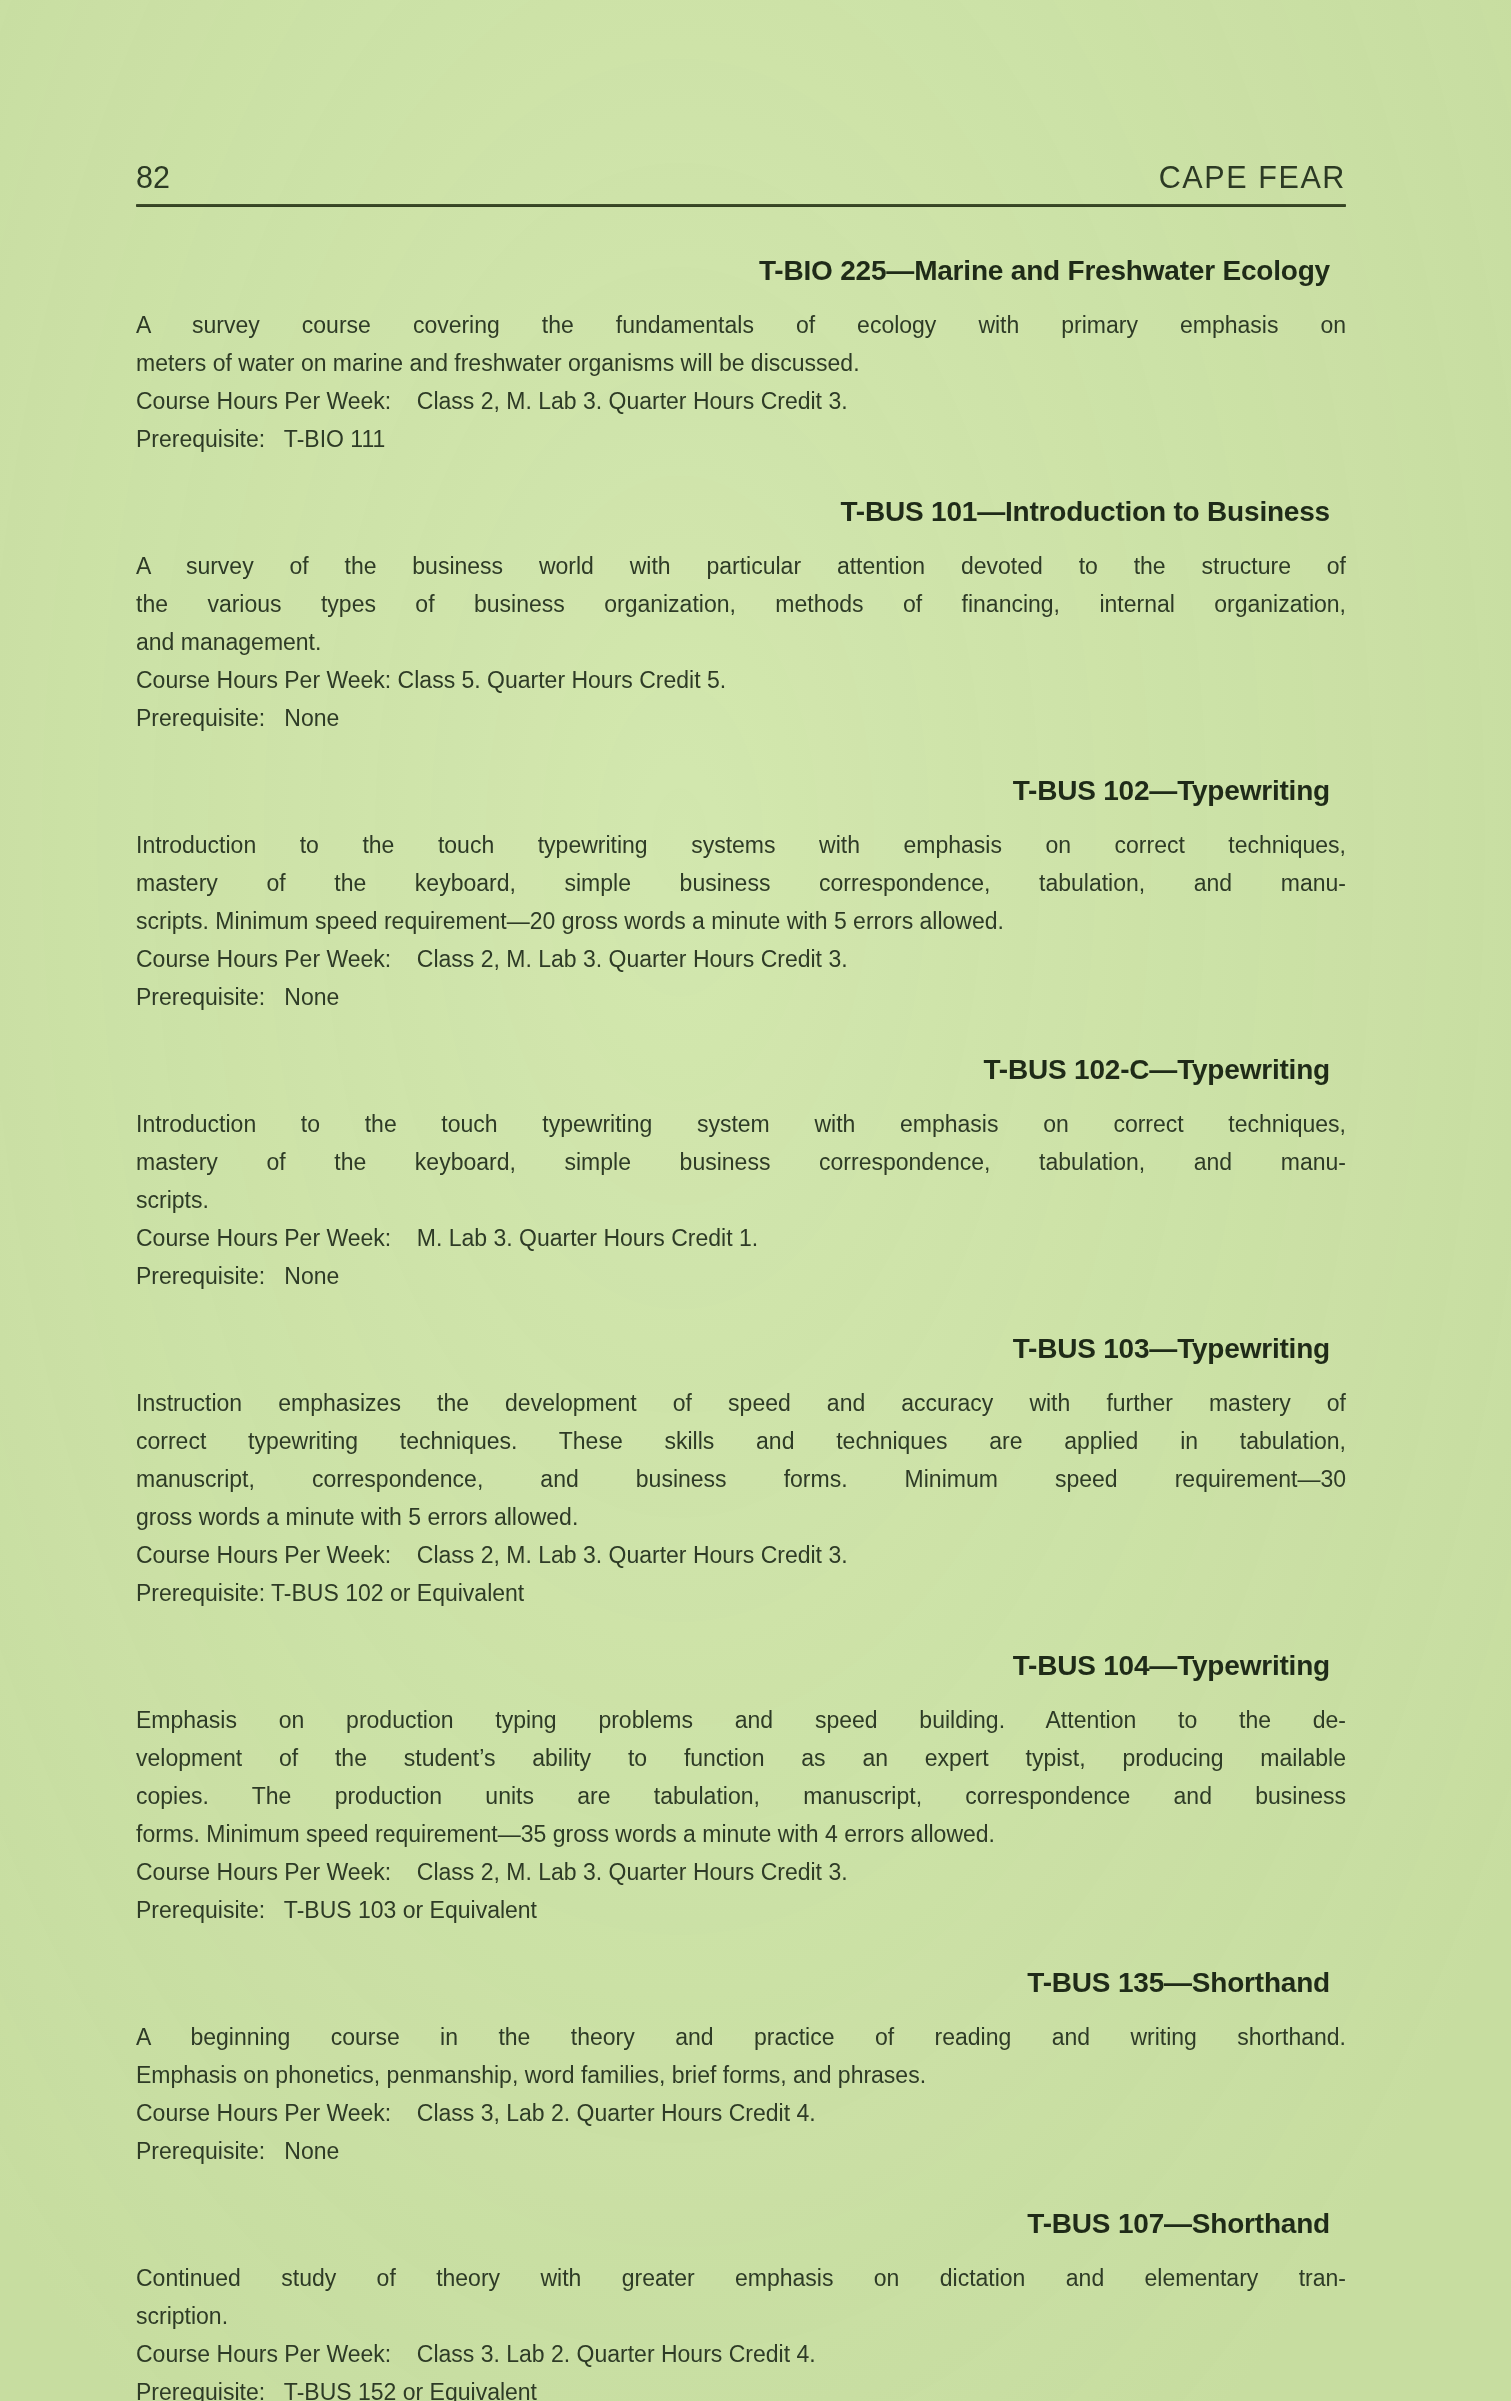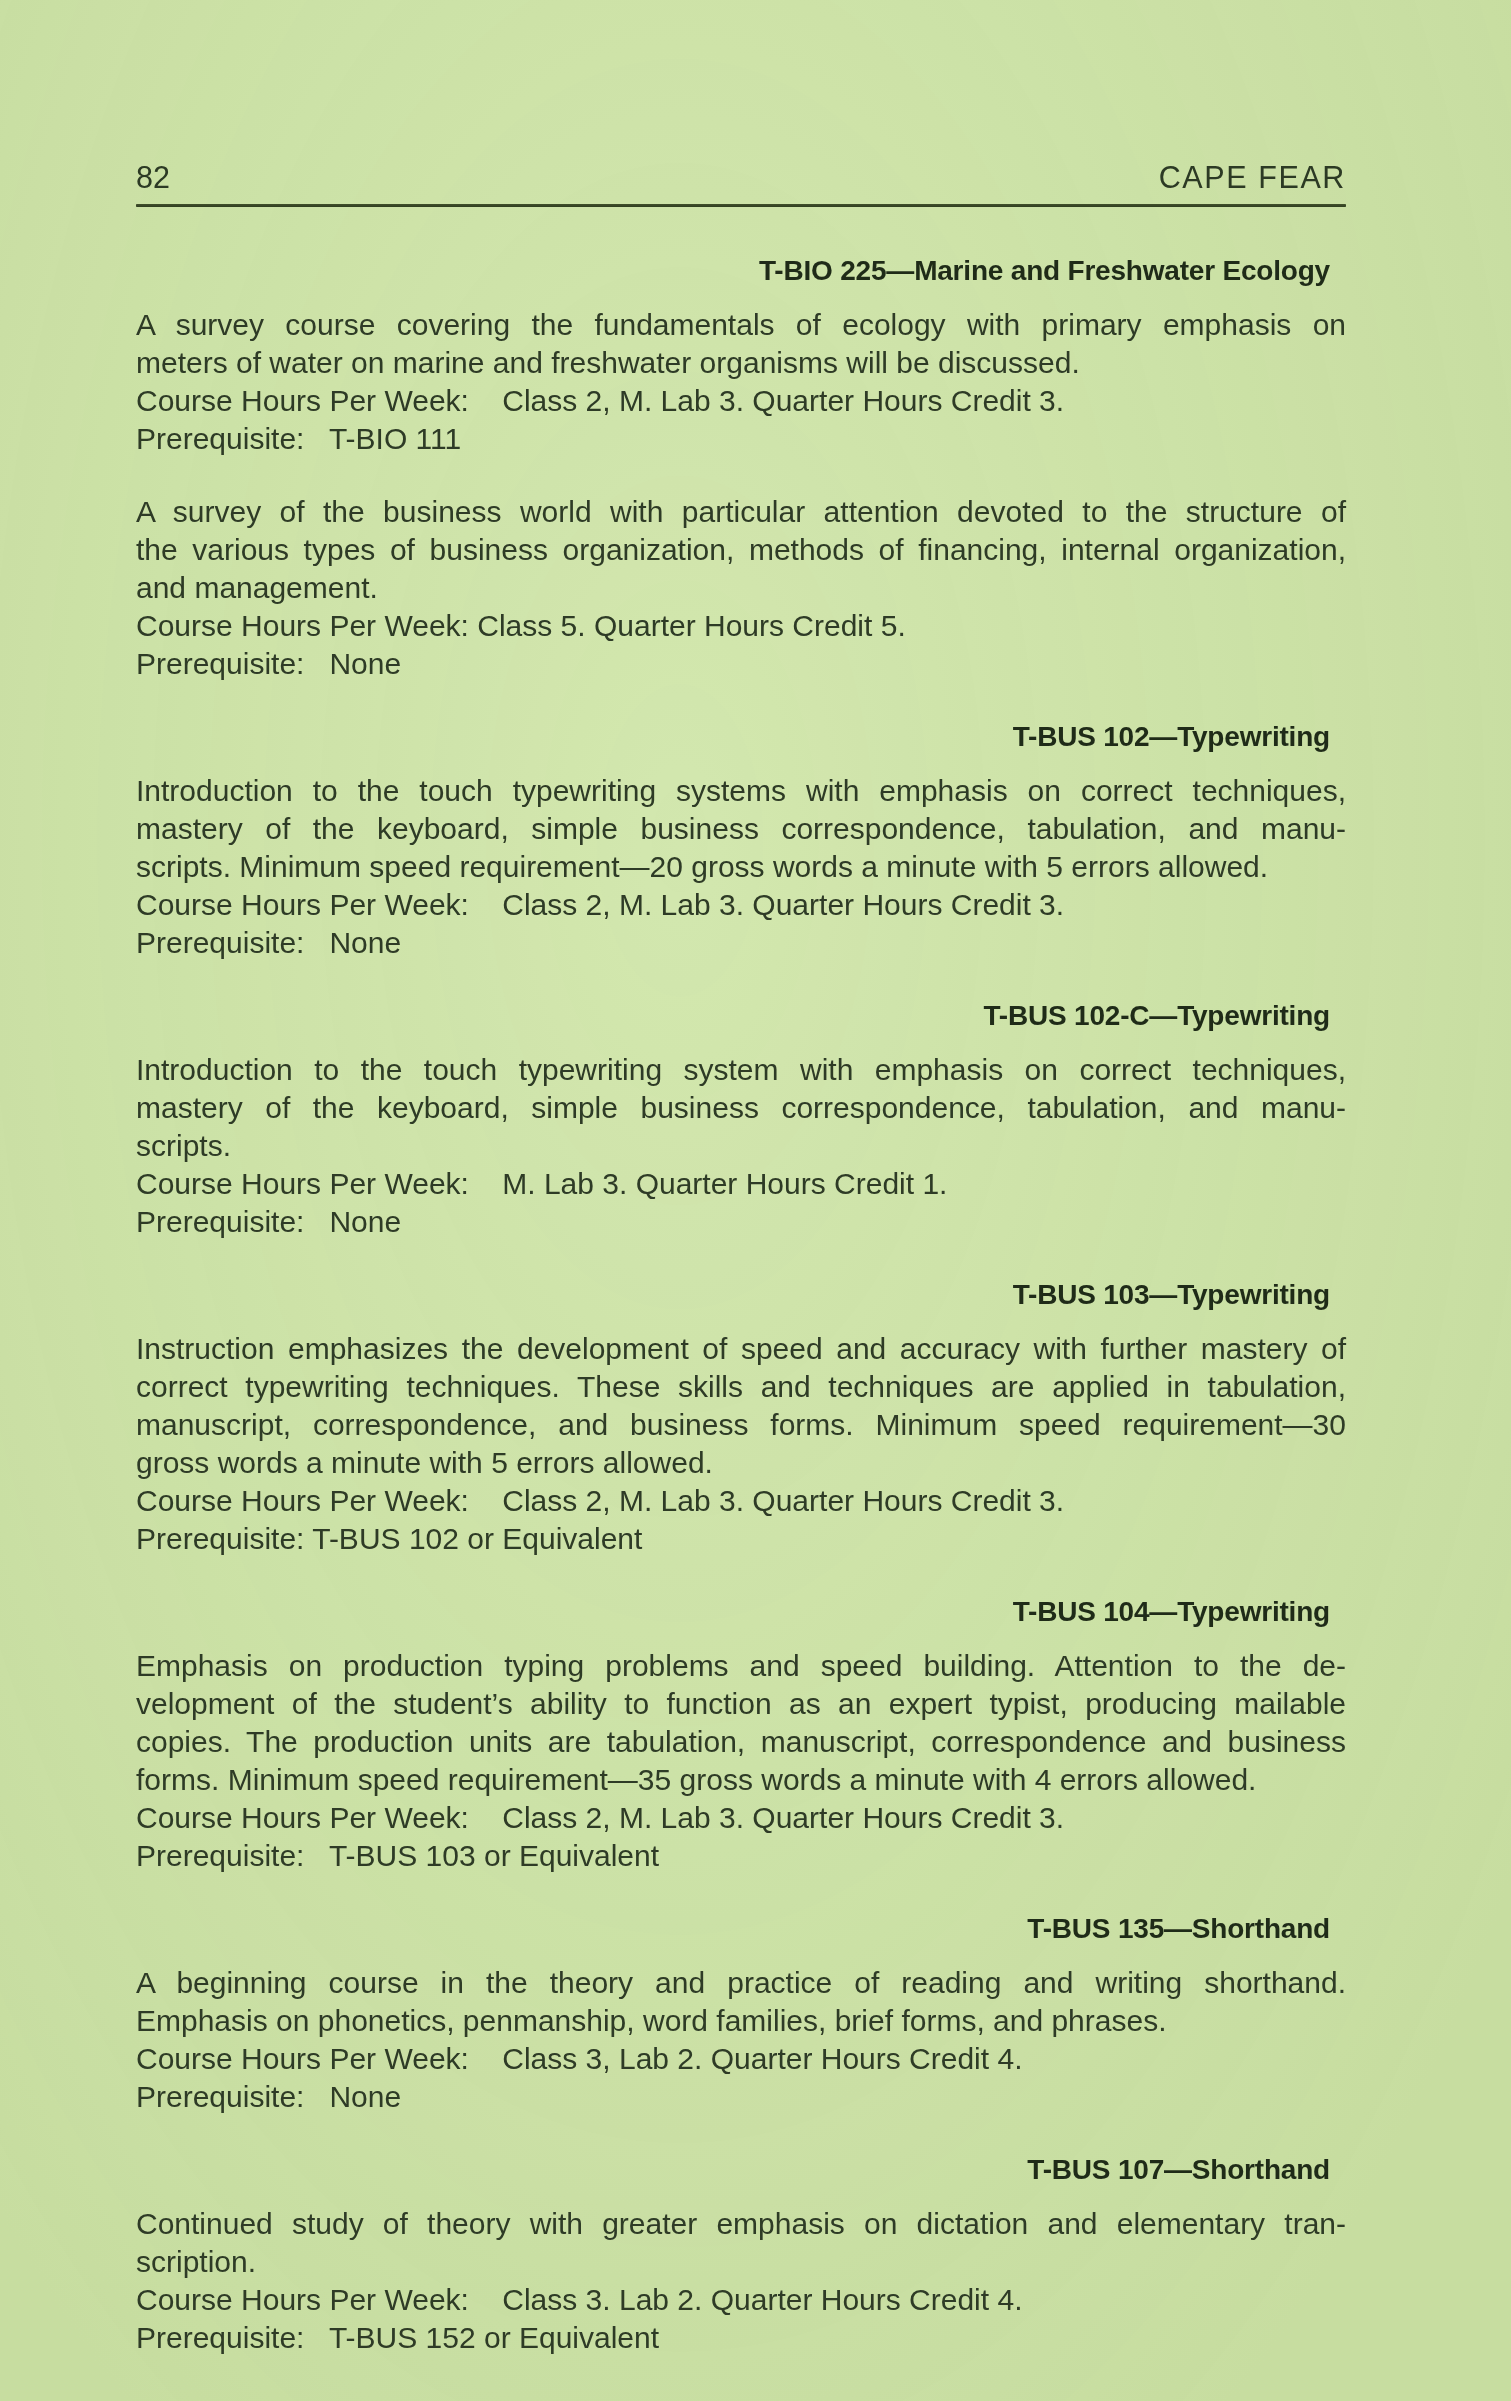--- a/index.html
+++ b/index.html
@@ -44,21 +44,21 @@
   .course-title {
     margin: 16px;
     font-size: 28px;
     line-height: 38px;
     font-weight: 700;
     letter-spacing: -0.2px;
     color: #1f2b18;
     text-align: right;
   }
   .line {
-    font-size: 30px;
+    font-size: 23px;
     line-height: 38px;
     color: #2e3b26;
   }
   .line.just {
     text-align: justify;
     text-align-last: justify;
   }
   .line.pre {
     white-space: pre-wrap;
   }
@@ -76,20 +76,21 @@
 
   <div class="section first">
     <h2 class="course-title">T-BIO 225—Marine and Freshwater Ecology</h2>
     <div class="line just">A survey course covering the fundamentals of ecology with primary emphasis on</div>
     <div class="line">meters of water on marine and freshwater organisms will be discussed.</div>
     <div class="line pre">Course Hours Per Week:    Class 2, M. Lab 3. Quarter Hours Credit 3.</div>
     <div class="line pre">Prerequisite:   T-BIO 111</div>
   </div>
 
   <div class="section">
+    <h2 class="course-title">T-BUS 101—Introduction to Business</h2>
     <div class="line just">A survey of the business world with particular attention devoted to the structure of</div>
     <div class="line just">the various types of business organization, methods of financing, internal organization,</div>
     <div class="line">and management.</div>
     <div class="line pre">Course Hours Per Week: Class 5. Quarter Hours Credit 5.</div>
     <div class="line pre">Prerequisite:   None</div>
   </div>
 
   <div class="section">
     <h2 class="course-title">T-BUS 102—Typewriting</h2>
     <div class="line just">Introduction to the touch typewriting systems with emphasis on correct techniques,</div>

